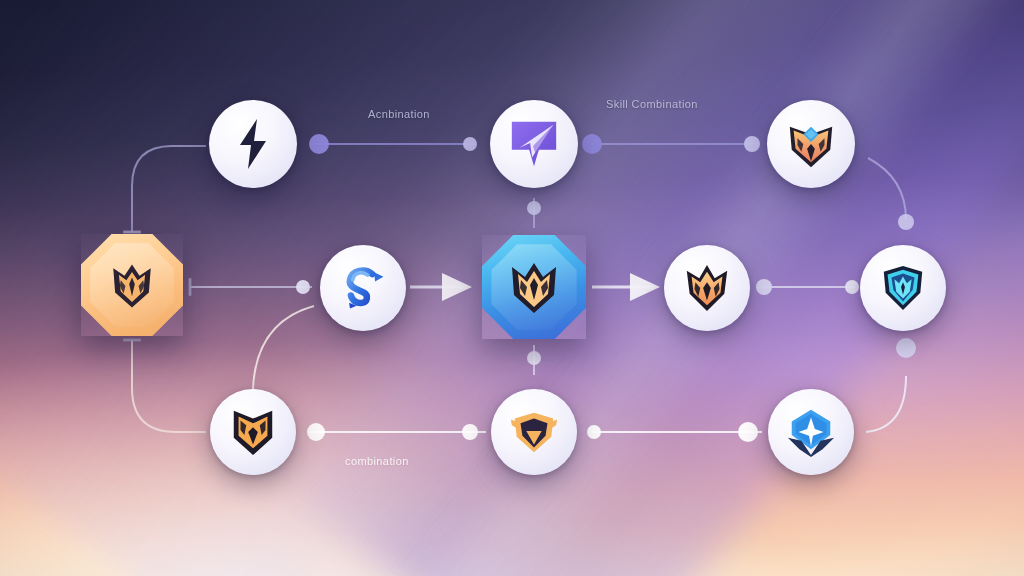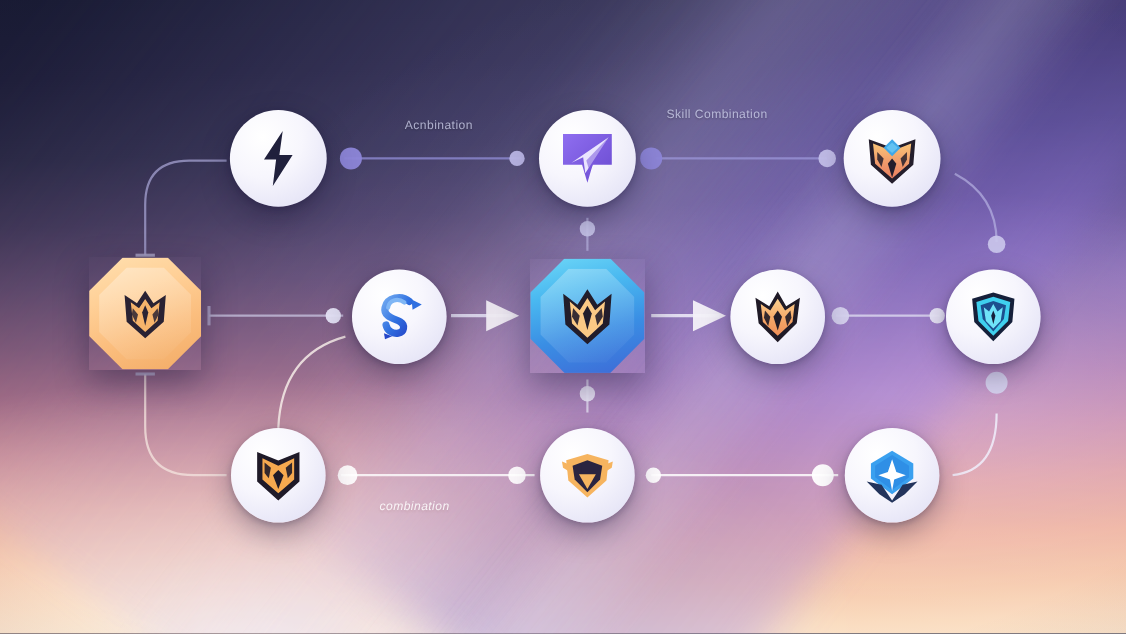--- a/index.html
+++ b/index.html
@@ -218,21 +218,21 @@
     </g>
 
     <g>
       <path d="M868,158 Q906,178 906,220" fill="none" stroke="#b6b2e2" stroke-width="2" opacity="0.7"></path>
       <circle cx="906" cy="222" r="8" fill="#cbc8ec" opacity="0.9"></circle>
     </g>
   </svg>
 
   <div class="edge-label dark-bg" style="left:368px;top:108px;">Acnbination</div>
   <div class="edge-label dark-bg" style="left:606px;top:98px;">Skill Combination</div>
-  <div class="edge-label light-bg" style="left:345px;top:455px;font-style:italic;">combination</div>
+  <div class="edge-label light-bg" style="left:345px;top:455px;">combination</div>
 
   <div class="node oct-node" style="left:81px;top:234px;width:102px;height:102px;">
     <div class="oct-shape oct-gold">
       <div class="oct-inner gold"></div>
       <svg class="glyph" width="60" height="60" viewBox="0 0 64 64">
         <path d="M32 10 L40 22 L52 14 L50 40 L32 56 L14 40 L12 14 L24 22 Z" fill="#2a2233"></path>
         <path d="M32 18 L38 27 L46 21 L44 39 L32 50 L20 39 L18 21 L26 27 Z" fill="#f7b46b"></path>
         <path d="M32 24 L35 31 L32 44 L29 31 Z" fill="#2a2233"></path>
         <path d="M20 27 L25 33 L23 41 L19 33 Z" fill="#2a2233" opacity="0.85"></path>
         <path d="M44 27 L39 33 L41 41 L45 33 Z" fill="#2a2233" opacity="0.85"></path>

